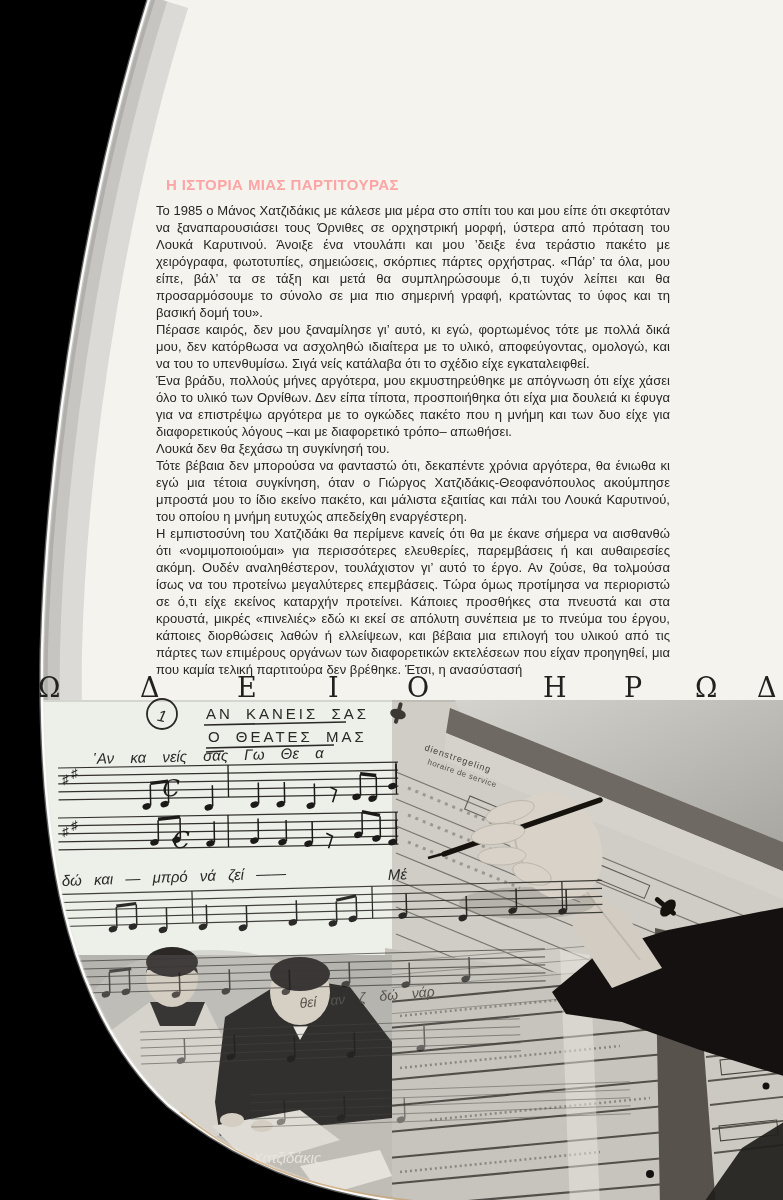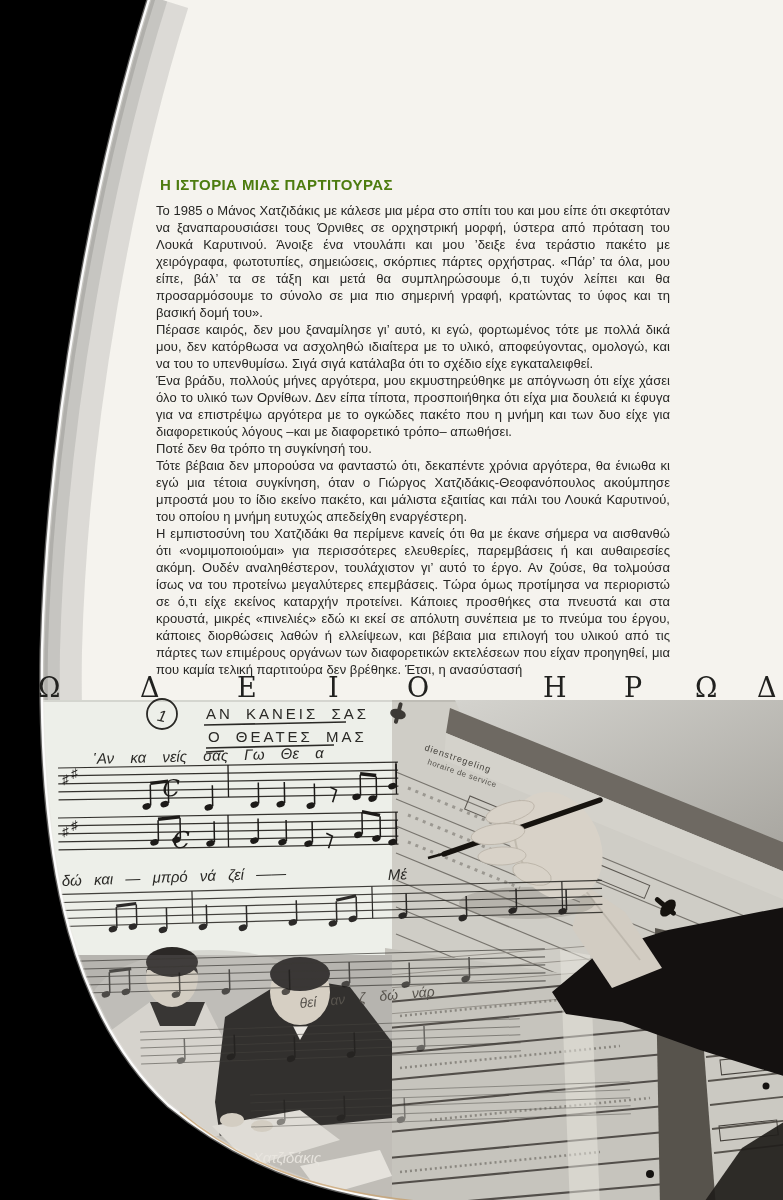--- a/index.html
+++ b/index.html
@@ -1,21 +1,21 @@
 <!DOCTYPE html>
 <html><head>
 <meta charset="utf-8">
 <style>
   html,body{margin:0;padding:0;background:#000;}
   #stage{position:relative;width:783px;height:1200px;background:#000;overflow:hidden;
          font-family:"Liberation Sans",sans-serif;}
   #bgsvg{position:absolute;left:0;top:0;z-index:0;}
   
   #article{position:absolute;left:156px;top:176px;width:514px;z-index:2;color:#262624;}
-  #article .title{font-size:15px;font-weight:bold;letter-spacing:.4px;color:#4d7c0f;margin:0 0 9px 4px;}
+  #article .title{font-size:15px;font-weight:bold;letter-spacing:.4px;color:#fca5a5;margin:0 0 9px 10px;}
   #article .para{font-size:13px;line-height:17px;letter-spacing:.05px;text-align:justify;margin:0;}
   
   #letters{position:absolute;left:0;top:672px;width:783px;height:32px;z-index:2;
            font-family:"DejaVu Serif",serif;font-size:27px;color:#21211f;}
   #letters span{position:absolute;top:0;}
   #letters span:nth-child(1){left:38px;}  #letters span:nth-child(2){left:140px;}
   #letters span:nth-child(3){left:237px;} #letters span:nth-child(4){left:328px;}
   #letters span:nth-child(5){left:407px;} #letters span:nth-child(6){left:543px;}
   #letters span:nth-child(7){left:624px;} #letters span:nth-child(8){left:695px;}
   #letters span:nth-child(9){left:757px;}
@@ -332,23 +332,23 @@
   <g fill="none">
     <path d="M150,-4 C95,170 48,420 42,650 C38,880 78,1020 168,1105 C250,1172 340,1200 460,1208" stroke="#e8e6e1" stroke-width="5" opacity=".4"></path>
     <path d="M150,-4 C95,170 48,420 42,650 C38,880 78,1020 168,1105 C250,1172 340,1200 460,1208" stroke="#ffffff" stroke-width="2.4" opacity=".95"></path>
     <path d="M180,1112 C250,1170 330,1196 450,1204" stroke="#c49a62" stroke-width="1.6" opacity=".7"></path>
   </g>
 </svg>
 
 <div id="article">
   <div class="title">Η ΙΣΤΟΡΙΑ ΜΙΑΣ ΠΑΡΤΙΤΟΥΡΑΣ</div>
   <p class="para">Το 1985 ο Μάνος Χατζιδάκις με κάλεσε μια μέρα στο σπίτι του και μου είπε ότι σκεφτόταν να ξαναπαρουσιάσει τους Όρνιθες σε ορχηστρική μορφή, ύστερα από πρόταση του Λουκά Καρυτινού. Άνοιξε ένα ντουλάπι και μου ’δειξε ένα τεράστιο πακέτο με χειρόγραφα, φωτοτυπίες, σημειώσεις, σκόρπιες πάρτες ορχήστρας. «Πάρ’ τα όλα, μου είπε, βάλ’ τα σε τάξη και μετά θα συμπληρώσουμε ό,τι τυχόν λείπει και θα προσαρμόσουμε το σύνολο σε μια πιο σημερινή γραφή, κρατώντας το ύφος και τη βασική δομή του».</p>
-  <p class="para">Πέρασε καιρός, δεν μου ξαναμίλησε γι’ αυτό, κι εγώ, φορτωμένος τότε με πολλά δικά μου, δεν κατόρθωσα να ασχοληθώ ιδιαίτερα με το υλικό, αποφεύγοντας, ομολογώ, και να του το υπενθυμίσω. Σιγά σιγά κατάλαβα ότι το σχέδιο είχε εγκαταλειφθεί.</p>
+  <p class="para">Πέρασε καιρός, δεν μου ξαναμίλησε γι’ αυτό, κι εγώ, φορτωμένος τότε με πολλά δικά μου, δεν κατόρθωσα να ασχοληθώ ιδιαίτερα με το υλικό, αποφεύγοντας, ομολογώ, και να του το υπενθυμίσω. Σιγά νείς κατάλαβα ότι το σχέδιο είχε εγκαταλειφθεί.</p>
   <p class="para">Ένα βράδυ, πολλούς μήνες αργότερα, μου εκμυστηρεύθηκε με απόγνωση ότι είχε χάσει όλο το υλικό των Ορνίθων. Δεν είπα τίποτα, προσποιήθηκα ότι είχα μια δουλειά κι έφυγα για να επιστρέψω αργότερα με το ογκώδες πακέτο που η μνήμη και των δυο είχε για διαφορετικούς λόγους –και με διαφορετικό τρόπο– απωθήσει.</p>
-  <p class="para">Ποτέ δεν θα τρόπο τη συγκίνησή του.</p>
+  <p class="para">Λουκά δεν θα ξεχάσω τη συγκίνησή του.</p>
   <p class="para">Τότε βέβαια δεν μπορούσα να φανταστώ ότι, δεκαπέντε χρόνια αργότερα, θα ένιωθα κι εγώ μια τέτοια συγκίνηση, όταν ο Γιώργος Χατζιδάκις-Θεοφανόπουλος ακούμπησε μπροστά μου το ίδιο εκείνο πακέτο, και μάλιστα εξαιτίας και πάλι του Λουκά Καρυτινού, του οποίου η μνήμη ευτυχώς απεδείχθη εναργέστερη.</p>
   <p class="para">Η εμπιστοσύνη του Χατζιδάκι θα περίμενε κανείς ότι θα με έκανε σήμερα να αισθανθώ ότι «νομιμοποιούμαι» για περισσότερες ελευθερίες, παρεμβάσεις ή και αυθαιρεσίες ακόμη. Ουδέν αναληθέστερον, τουλάχιστον γι’ αυτό το έργο. Αν ζούσε, θα τολμούσα ίσως να του προτείνω μεγαλύτερες επεμβάσεις. Τώρα όμως προτίμησα να περιοριστώ σε ό,τι είχε εκείνος καταρχήν προτείνει. Κάποιες προσθήκες στα πνευστά και στα κρουστά, μικρές «πινελιές» εδώ κι εκεί σε απόλυτη συνέπεια με το πνεύμα του έργου, κάποιες διορθώσεις λαθών ή ελλείψεων, και βέβαια μια επιλογή του υλικού από τις πάρτες των επιμέρους οργάνων των διαφορετικών εκτελέσεων που είχαν προηγηθεί, μια που καμία τελική παρτιτούρα δεν βρέθηκε. Έτσι, η ανασύστασή</p>
 </div>
 
 <div id="letters">
   <span>Ω</span>
   <span>Δ</span>
   <span>Ε</span>
   <span>Ι</span>
   <span>Ο</span>

